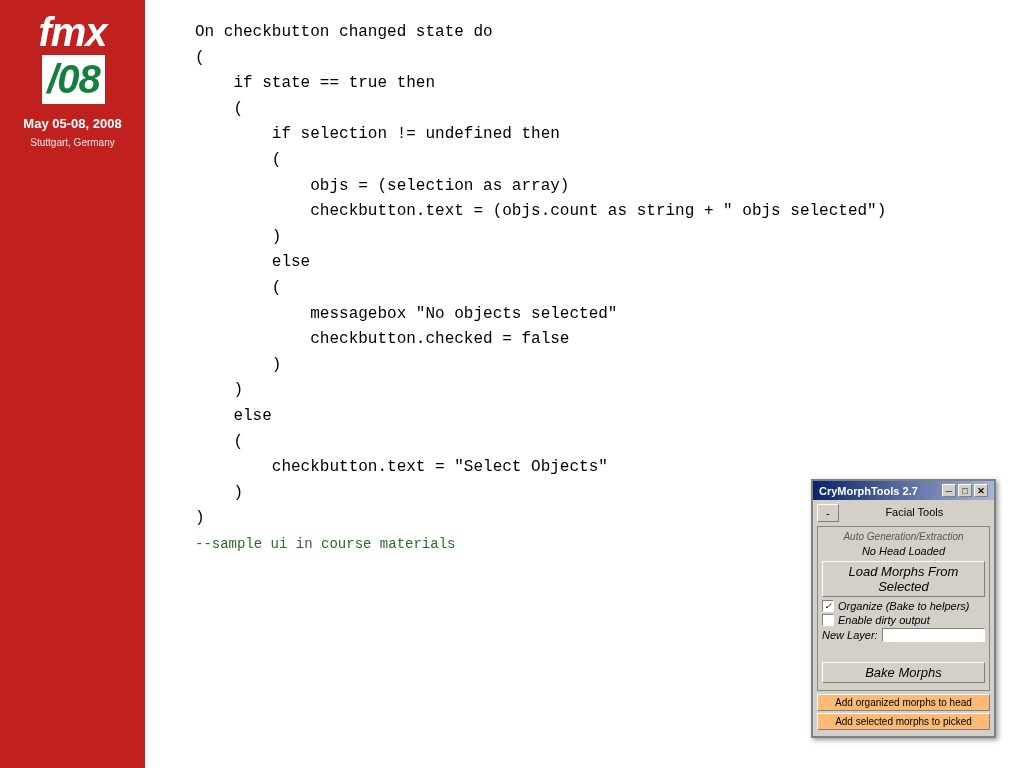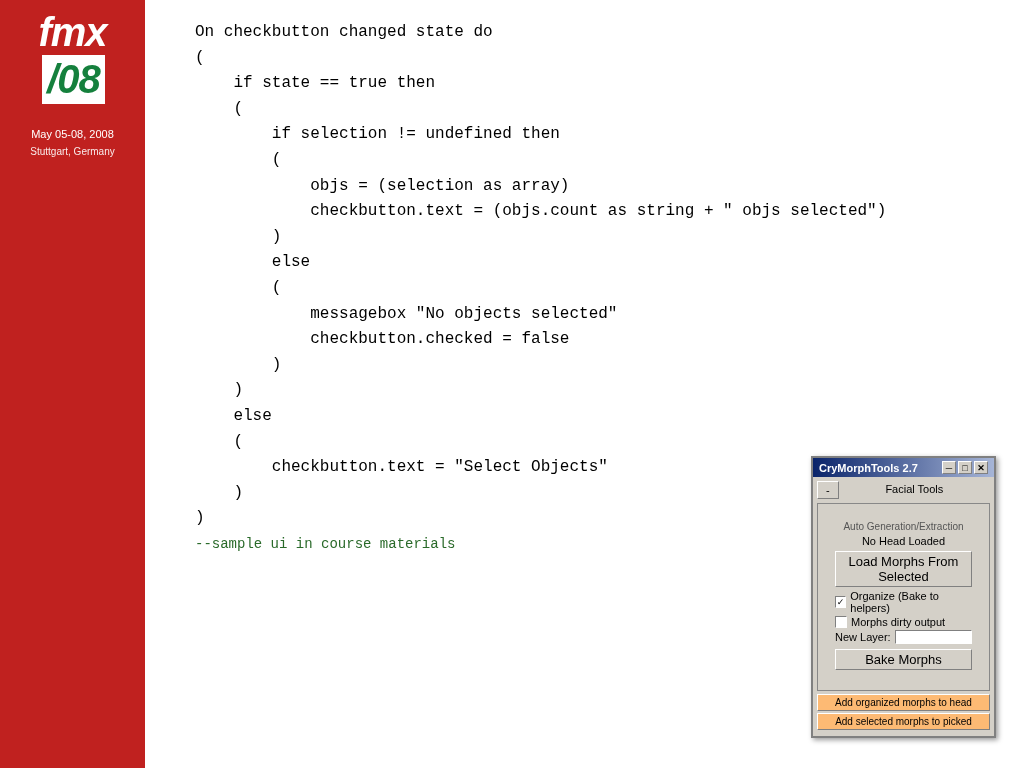--- a/index.html
+++ b/index.html
@@ -46,24 +46,24 @@
 
     .fmx-box-text {
       font-size: 36px;
       font-weight: 900;
       color: #15803d;
       font-style: italic;
     }
 
     .date-text {
       color: #fff;
-      font-size: 11px;
+      font-size: 13px;
       text-align: center;
-      margin-top: 16px;
-      font-weight: normal;
+      margin-top: 4px;
+      font-weight: bold;
     }
 
     .location-text {
       color: #fff;
       font-size: 10px;
       text-align: center;
       opacity: 0.9;
     }
 
     
@@ -198,21 +198,21 @@
       display: flex;
       align-items: center;
       justify-content: center;
       font-size: 9px;
     }
 
     .cry-input-row {
       display: flex;
       align-items: center;
       gap: 4px;
-      margin-bottom: 5px;
+      margin-bottom: 20px;
       font-size: 11px;
       text-align: right;
     }
 
     .cry-input {
       flex: 1;
       height: 14px;
       border: 1px solid #808080;
       border-top-color: #808080;
       border-left-color: #808080;
@@ -288,33 +288,33 @@
       </div>
     </div>
 
     <div class="cry-content">
 
       <div class="cry-menu-bar">
         <div class="cry-menu-item">-</div>
         <div style="flex:1;text-align:center;font-size:11px;padding:2px 4px;">Facial Tools</div>
       </div>
 
-      <div style="border:1px solid #888;padding:17px;margin-bottom:3px;">
+      <div style="border:1px solid #888;padding:4px;margin-bottom:3px;font-style:italic;">
         <div style="font-size:10px;color:#555;text-align:center;margin-bottom:3px;">Auto Generation/Extraction</div>
         <div style="text-align:center;font-size:11px;margin-bottom:4px;">No Head Loaded</div>
         <div class="cry-button">Load Morphs From Selected</div>
 
         <div class="cry-checkbox-row">
           <div class="cry-checkbox">✓</div>
           <span>Organize (Bake to helpers)</span>
         </div>
 
         <div class="cry-checkbox-row">
           <div class="cry-checkbox"></div>
-          <span>Morphs dirty output</span>
+          <span>Enable dirty output</span>
         </div>
 
         <div class="cry-input-row">
           <span>New Layer:</span>
           <div class="cry-input"></div>
         </div>
 
         <div class="cry-button">Bake Morphs</div>
       </div>
 

